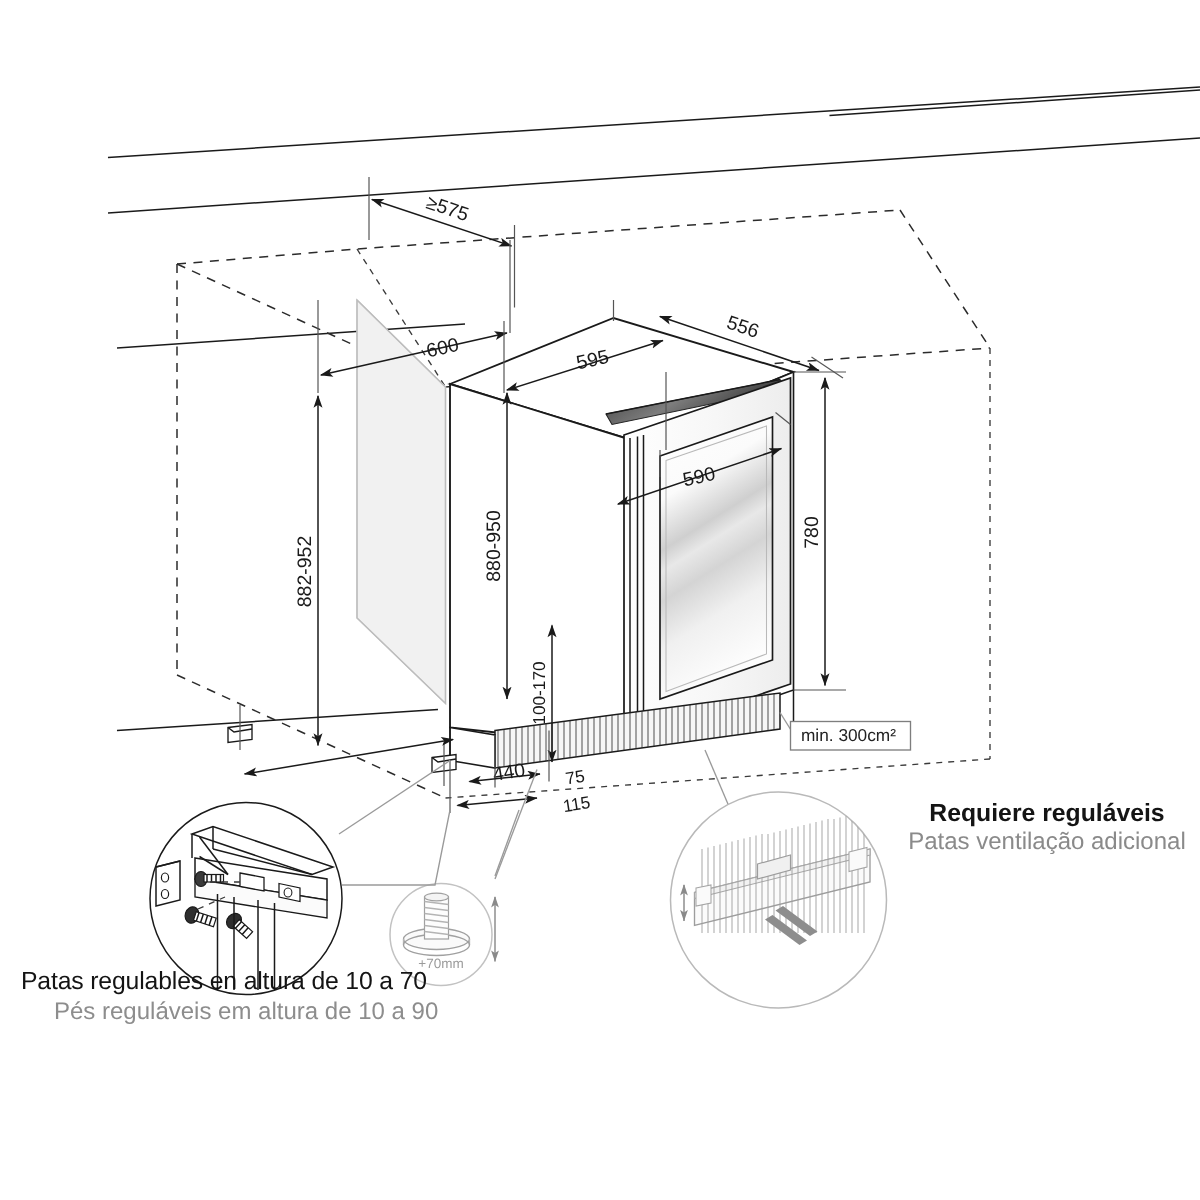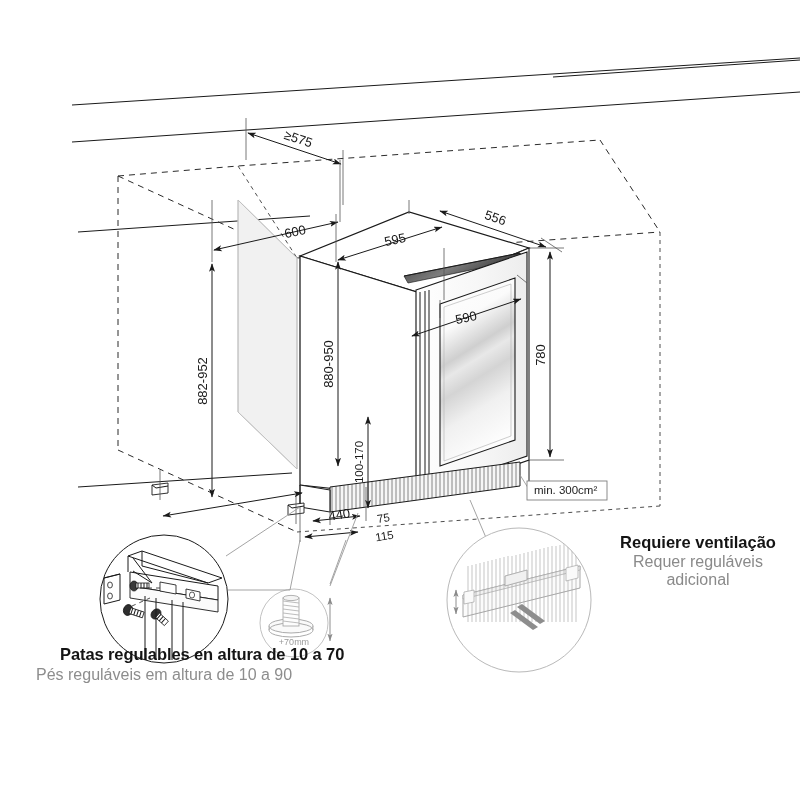--- a/index.html
+++ b/index.html
@@ -52,25 +52,24 @@
     font-family: "Liberation Sans", sans-serif;
   }
   #caption-legs {
     left: 14px;
     top: 645px;
     width: 300px;
     text-align: left;
   }
   #caption-legs .line-es {
     font-size: 16.5px;
-    font-weight: bold;
+    font-weight: normal;
     color: #141414;
     letter-spacing: -0.1px;
     white-space: nowrap;
-    margin-left: 46px;
   }
   #caption-legs .line-pt {
     font-size: 16px;
     color: #8d8d8d;
     margin-top: 2px;
     padding-left: 22px;
     white-space: nowrap;
   }
   #caption-vent {
     left: 600px;
@@ -496,17 +495,17 @@
     </g>
 
   </svg>
 
   <div class="caption-block" id="caption-legs">
     <div class="line-es">Patas regulables en altura de 10 a 70</div>
     <div class="line-pt">Pés reguláveis em altura de 10 a 90</div>
   </div>
 
   <div class="caption-block" id="caption-vent">
-    <div class="line-es">Requiere ventilação</div>
-    <div class="line-pt">Requer reguláveis adicional</div>
+    <div class="line-es">Requiere reguláveis</div>
+    <div class="line-pt">Patas ventilação adicional</div>
   </div>
 
 </div>
 
 </body></html>

